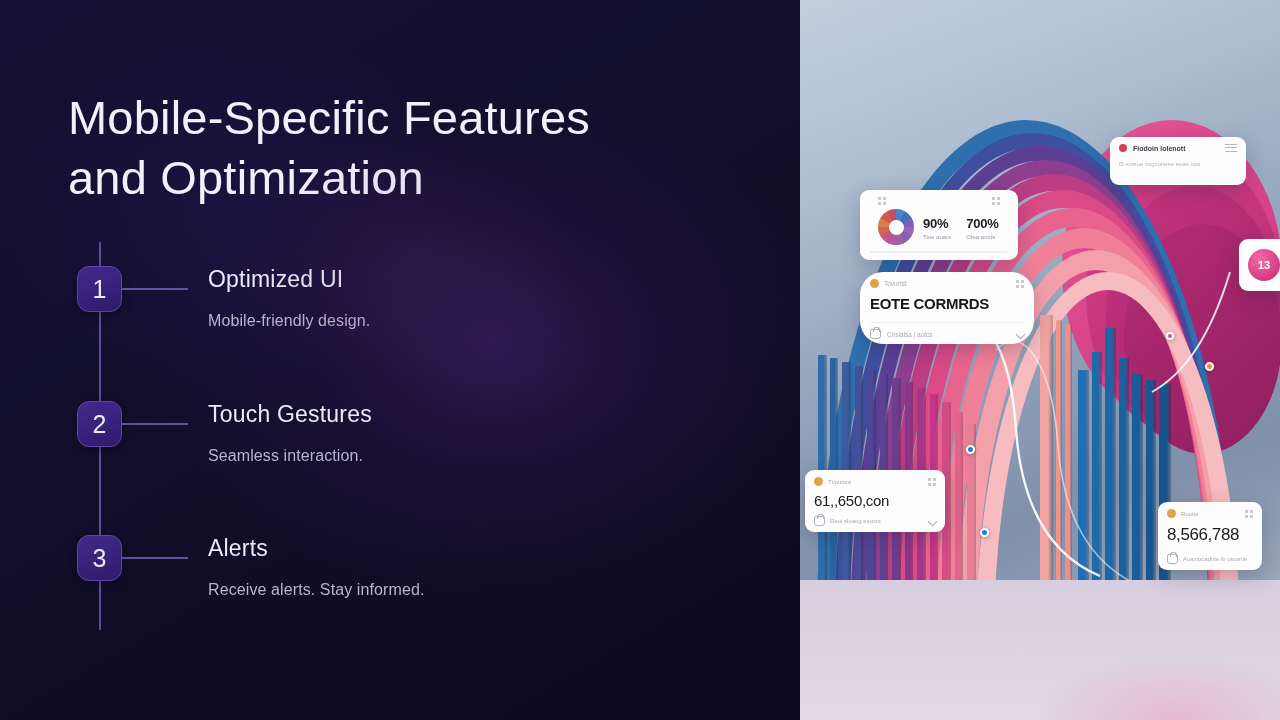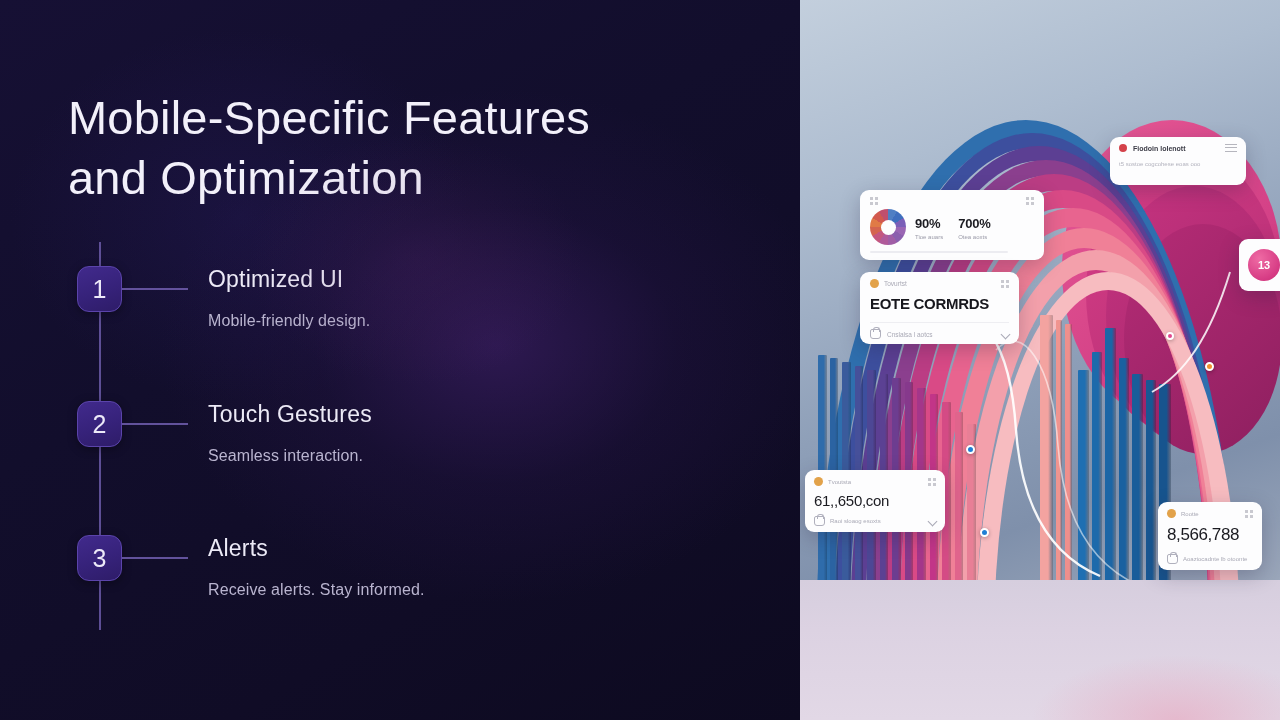--- a/index.html
+++ b/index.html
@@ -131,25 +131,25 @@
     background:
       linear-gradient(#70707e,#70707e) 0 0/12px 1.4px no-repeat,
       linear-gradient(#70707e,#70707e) 0 3.3px/12px 1.4px no-repeat,
       linear-gradient(#70707e,#70707e) 0 6.6px/12px 1.4px no-repeat;
   }
   .chev { width:7px; height:7px; border-right:1.4px solid #a9a9b6; border-bottom:1.4px solid #a9a9b6; transform:rotate(45deg); flex:none; }
   .bag { width:11px; height:10px; flex:none; border:1.3px solid #b0b0bd; border-radius:2px 2px 3px 3px; position:relative; }
   .bag::before{ content:""; position:absolute; left:2.4px; top:-3.2px; width:5px; height:4px; border:1.3px solid #b0b0bd; border-bottom:none; border-radius:3px 3px 0 0; }
 
   
-  #card-metrics { left:60px; top:190px; width:184px; height:70px; padding:7px 10px; }
+  #card-metrics { left:60px; top:190px; width:158px; height:70px; padding:7px 18px; }
   #card-metrics .big { font-size:13px; font-weight:700; color:#1c1c22; letter-spacing:-.2px; }
   #card-metrics .sub { font-size:6px; color:#9a9aa8; margin-top:2px; }
 
-  #card-orders { left:60px; top:272px; width:159px; height:72px; padding:7px 10px; }
+  #card-orders { left:60px; top:272px; width:174px; height:72px; padding:7px 10px;border-radius:23px; }
   #card-orders .title { font-size:15px; font-weight:700; color:#17171d; letter-spacing:-.3px; }
 
   #card-left-val { left:5px; top:470px; width:140px; height:62px; padding:7px 9px; }
   #card-left-val .big { font-size:15px; font-weight:500; color:#1a1a20; letter-spacing:-.3px; }
 
   #card-right-val { left:358px; top:502px; width:104px; height:68px; padding:7px 9px; }
   #card-right-val .big { font-size:17px; font-weight:500; color:#1a1a20; letter-spacing:-.4px; }
 
   #card-notify { left:310px; top:137px; width:136px; height:48px; padding:7px 9px; }
   #card-notify .t { font-size:7px; font-weight:700; color:#3b3b46; }

